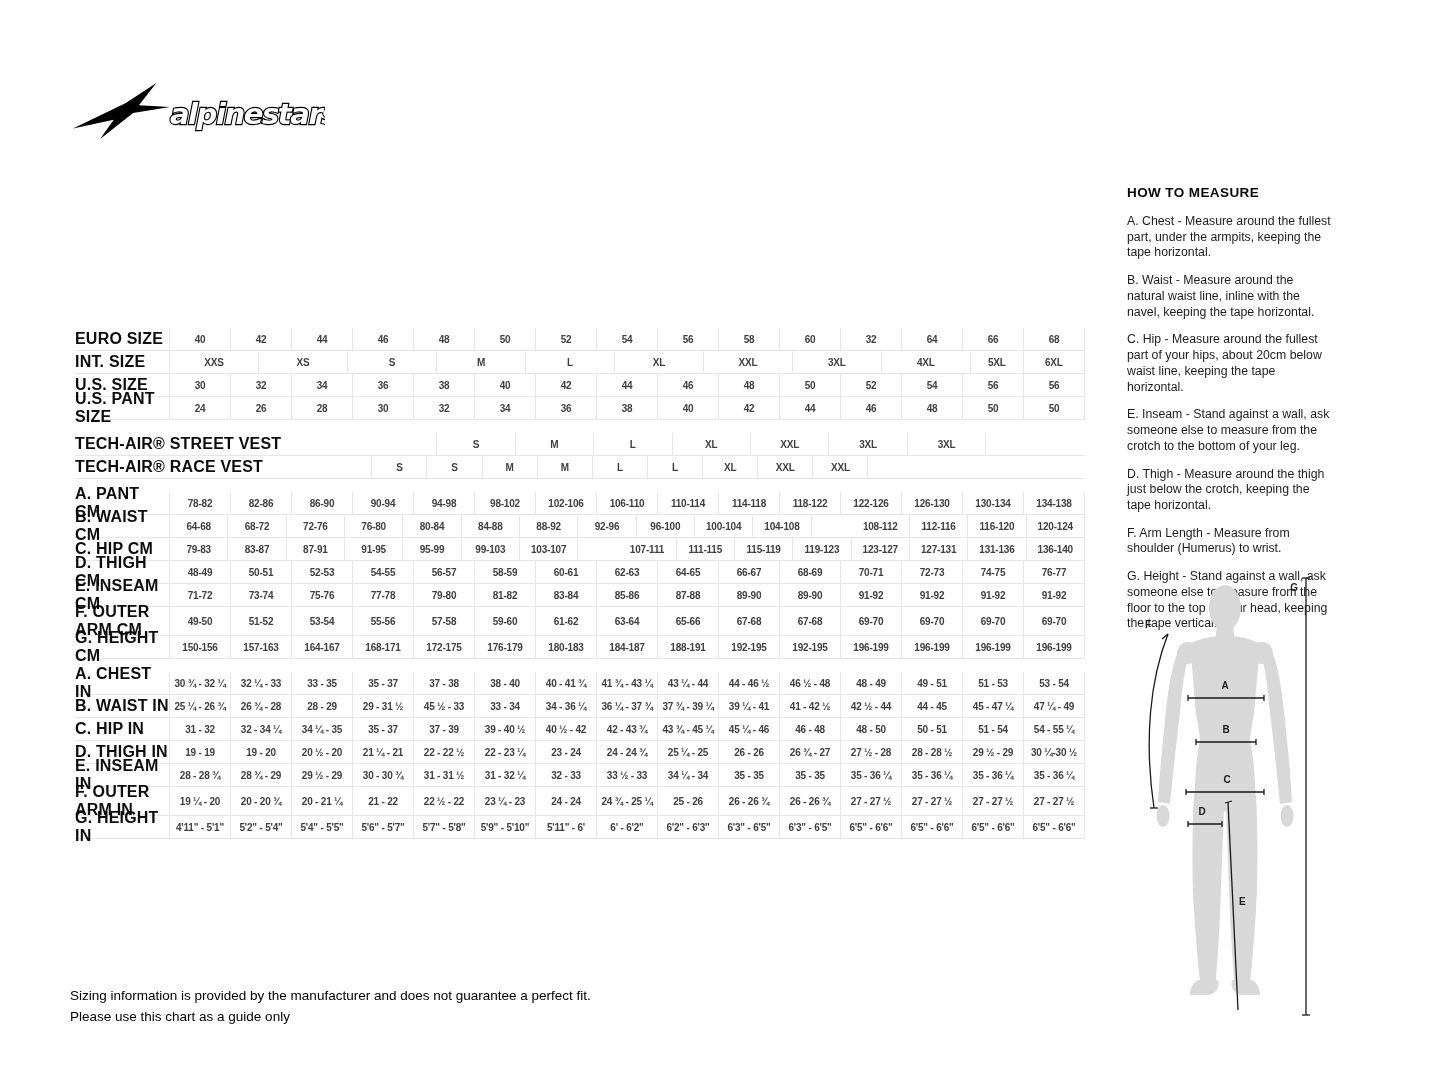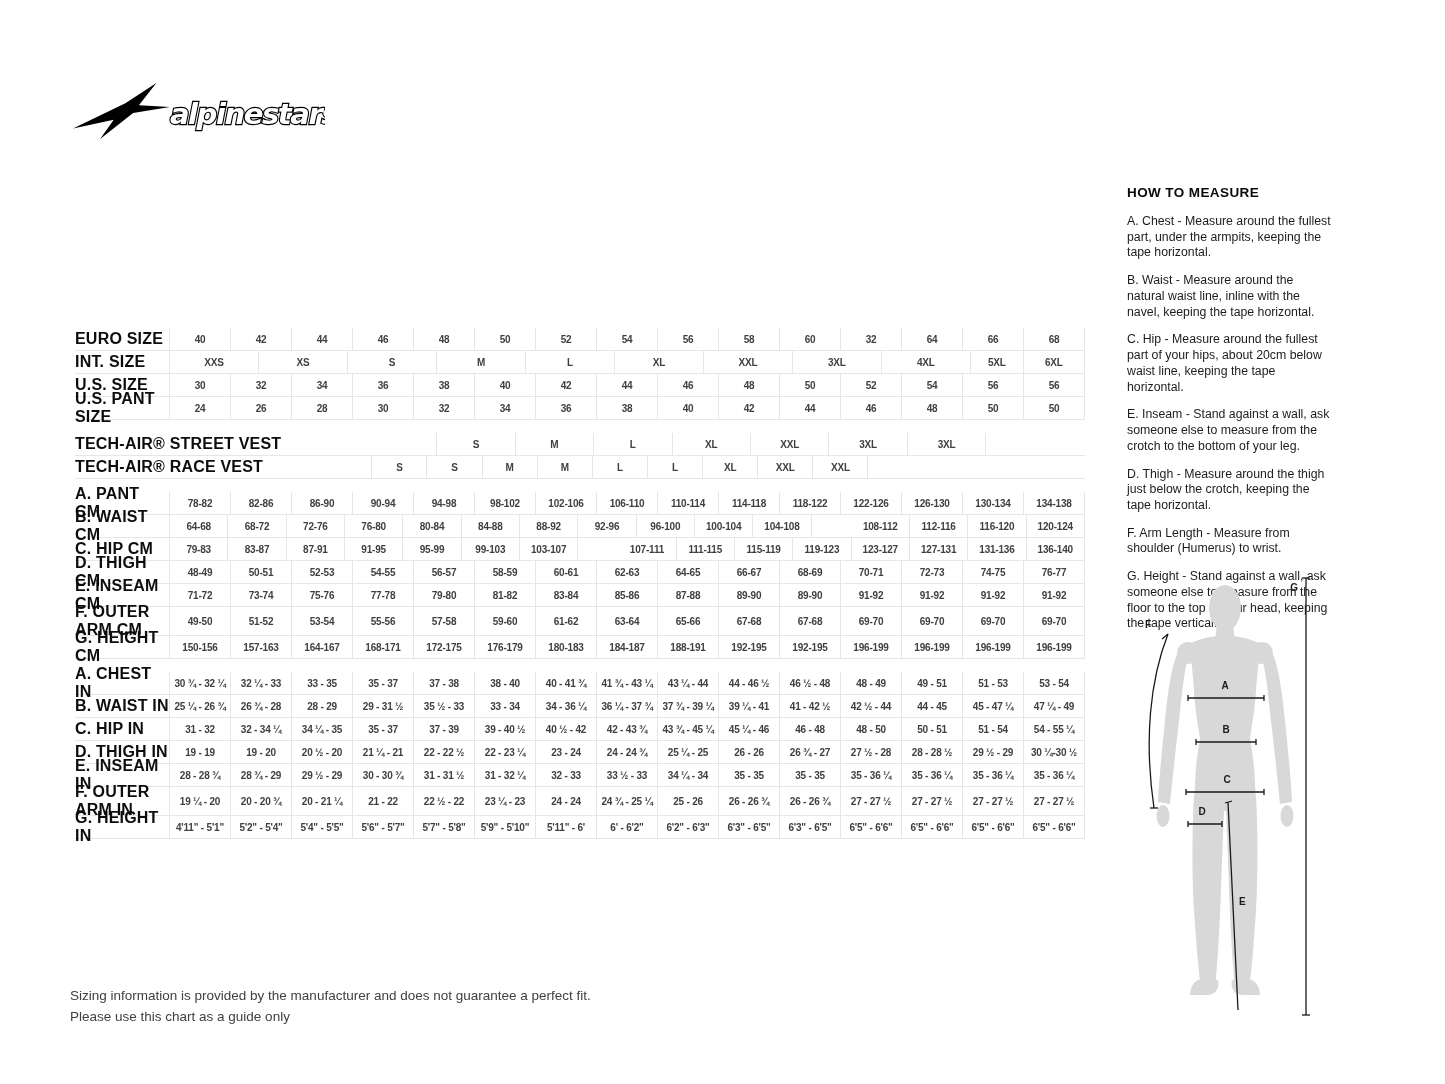--- a/index.html
+++ b/index.html
@@ -24,21 +24,21 @@
   .tcell.v{border-left:1px solid #e6e6e6;}
   .tcell.vr{border-right:1px solid #e6e6e6;}
   .tcell.blank{border:none;}
   
   .howto{position:absolute;left:1127px;top:185px;width:206px;}
   .howto h3{margin:0 0 14px 0;font-size:13.5px;letter-spacing:.4px;color:#0a0a0a;}
   .howto p{margin:0 0 12px 0;font-size:12.3px;line-height:1.28;color:#1c1c1c;}
   
   .figure{position:absolute;left:1138px;top:570px;width:180px;height:460px;}
   
-  .footer{position:absolute;left:70px;top:986px;font-size:13.5px;line-height:1.55;color:#404040;}
+  .footer{position:absolute;left:70px;top:986px;font-size:13.5px;line-height:1.55;color:#000000;}
 </style>
 </head>
 <body>
 
 <div class="canvas">
 
   <div class="logo">
     <svg width="252" height="58" viewBox="0 0 260 58">
       <path d="M86,0 L54,21 L0,47 L42,38 L28,58 L62,31 L100,25 L68,23 Z" fill="#000"></path>
       <text x="100" y="42" font-family="DejaVu Sans, sans-serif" font-size="30" font-style="italic" font-weight="bold" letter-spacing="-1.5" fill="#ffffff" stroke="#000000" stroke-width="2.4" paint-order="stroke">alpinestars</text>
@@ -287,21 +287,21 @@
         <div class="tcell v" style="flex: 1 1 0px;">49 - 51</div>
         <div class="tcell v" style="flex: 1 1 0px;">51 - 53</div>
         <div class="tcell v vr" style="flex: 1 1 0px;">53 - 54</div>
       </div>
       <div class="trow">
         <div class="tlabel">B. WAIST IN</div>
         <div class="tcell v" style="flex: 1 1 0px;">25 ¼ - 26 ¾</div>
         <div class="tcell v" style="flex: 1 1 0px;">26 ¾ - 28</div>
         <div class="tcell v" style="flex: 1 1 0px;">28 - 29</div>
         <div class="tcell v" style="flex: 1 1 0px;">29 - 31 ½</div>
-        <div class="tcell v" style="flex: 1 1 0px;">35 ½ - 33</div>
+        <div class="tcell v" style="flex: 1 1 0px;">45 ½ - 33</div>
         <div class="tcell v" style="flex: 1 1 0px;">33 - 34</div>
         <div class="tcell v" style="flex: 1 1 0px;">34 - 36 ¼</div>
         <div class="tcell v" style="flex: 1 1 0px; text-align: center;">36 ¼ - 37 ¾</div>
         <div class="tcell v" style="flex: 1 1 0px;">37 ¾ - 39 ¼</div>
         <div class="tcell v" style="flex: 1 1 0px;">39 ¼ - 41</div>
         <div class="tcell v" style="flex: 1 1 0px;">41 - 42 ½</div>
         <div class="tcell v" style="flex: 1 1 0px;">42 ½ - 44</div>
         <div class="tcell v" style="flex: 1 1 0px;">44 - 45</div>
         <div class="tcell v" style="flex: 1 1 0px;">45 - 47 ¼</div>
         <div class="tcell v vr" style="flex: 1 1 0px;">47 ¼ - 49</div>

